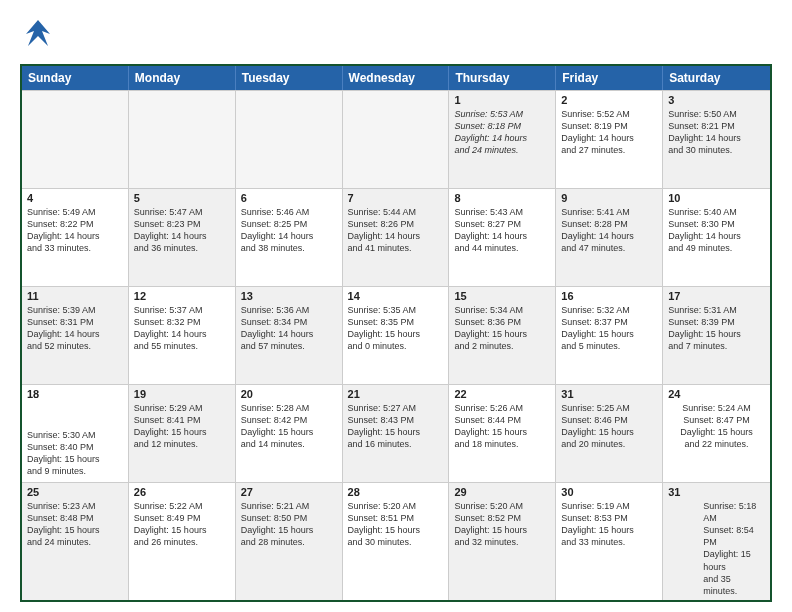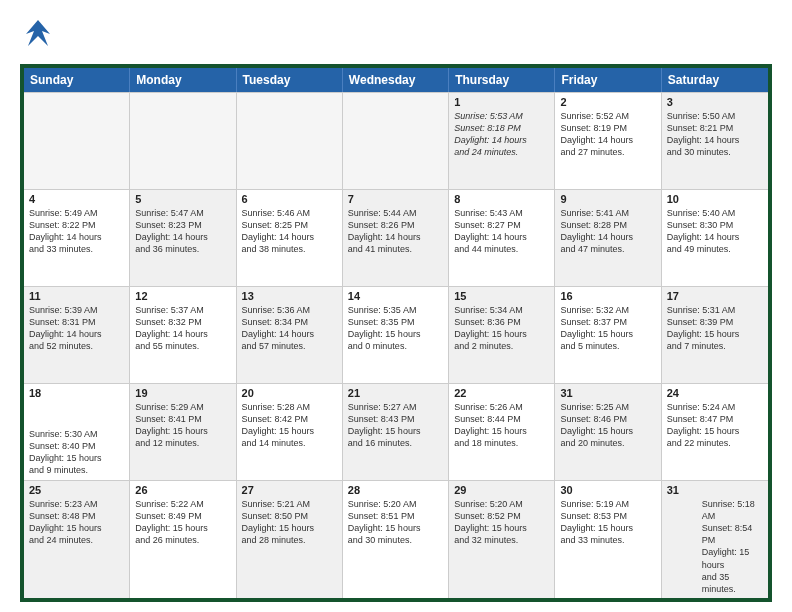--- a/index.html
+++ b/index.html
@@ -47,21 +47,21 @@
     }
     .subtitle {
       font-size: 14px;
       color: #444;
       margin-top: 2px;
     }
     .calendar {
       flex: 1;
       display: flex;
       flex-direction: column;
-      border: 4px solid #14532d;
+      border: 2px solid #14532d;
     }
     .cal-header {
       display: grid;
       grid-template-columns: repeat(7, 1fr);
       background: #2563a8;
     }
     .cal-header-cell {
       color: #fff;
       font-weight: bold;
       font-size: 12px;
@@ -305,21 +305,21 @@
           </div>
           <div class="cal-cell shaded">
             <div class="day-num">31</div>
             <div class="cell-text" style="white-space: pre-line;">Sunrise: 5:25 AM
 Sunset: 8:46 PM
 Daylight: 15 hours
 and 20 minutes.</div>
           </div>
           <div class="cal-cell">
             <div class="day-num">24</div>
-            <div class="cell-text" style="white-space: pre-line;">Sunrise: 5:24 AM
+            <div class="cell-text" style="white-space: pre-line; text-align: center;">Sunrise: 5:24 AM
 Sunset: 8:47 PM
 Daylight: 15 hours
 and 22 minutes.</div>
           </div>
         </div>
         <div class="cal-row">
           <div class="cal-cell shaded">
             <div class="day-num">25</div>
             <div class="cell-text" style="white-space: pre-line;">Sunrise: 5:23 AM
 Sunset: 8:48 PM

